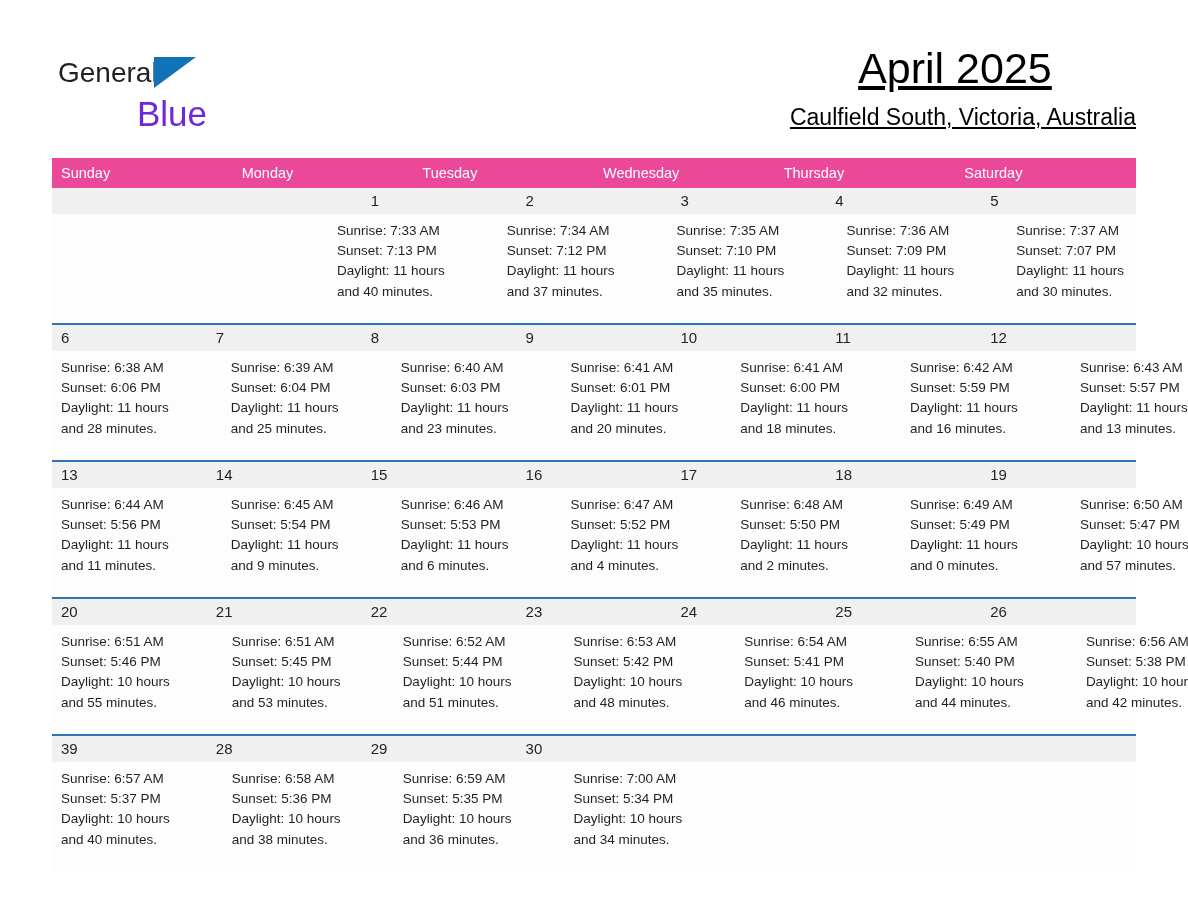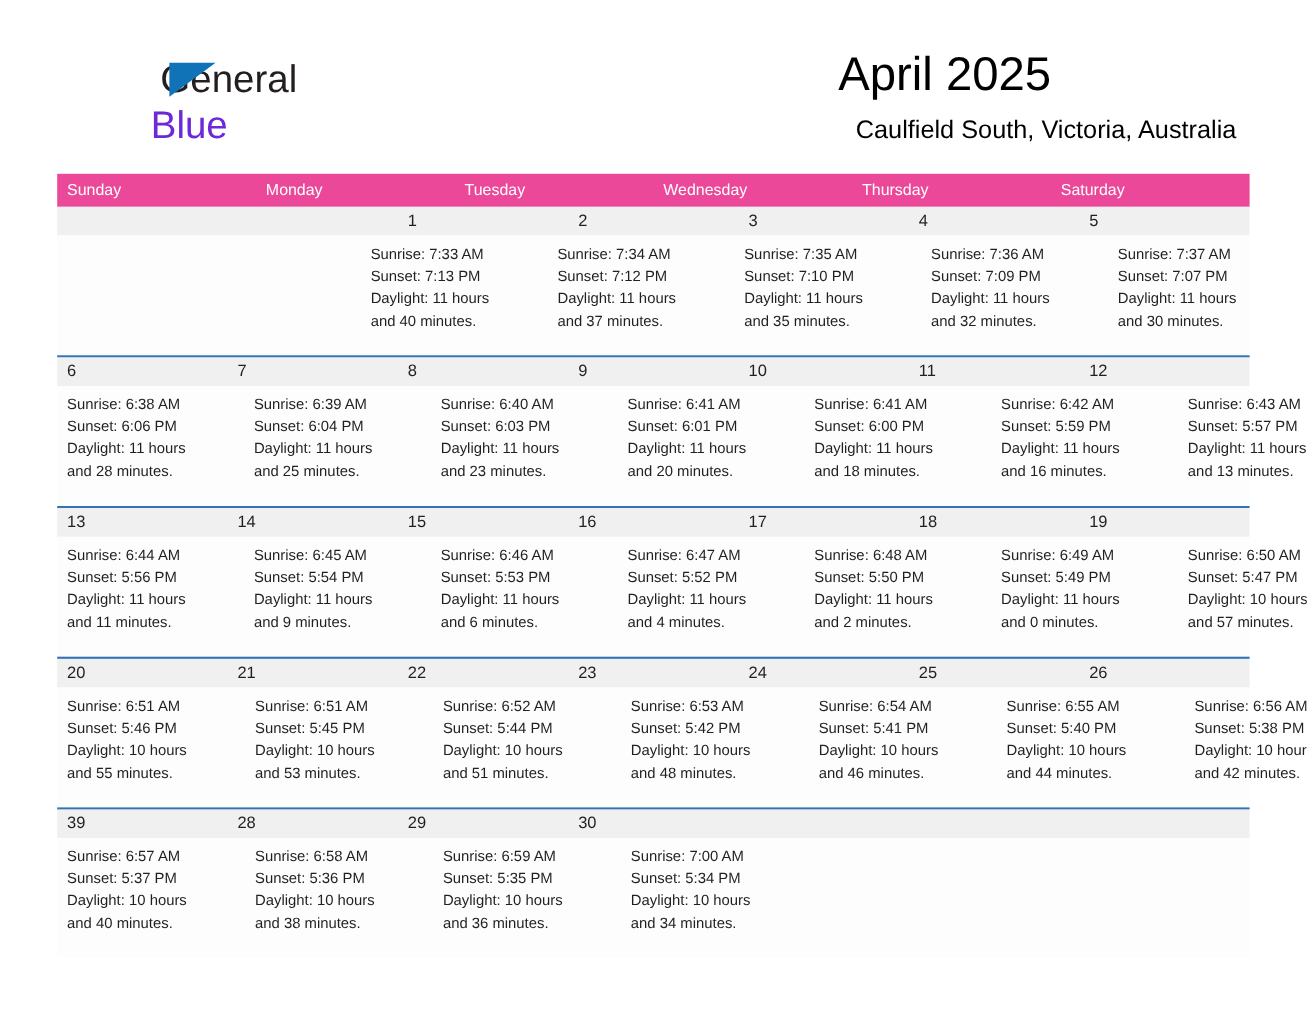--- a/index.html
+++ b/index.html
@@ -34,25 +34,24 @@
     position: absolute;
     left: 6px;
     top: 10px;
     width: 300px;
     height: 84px;
   }
   .logo-line1 {
     position: relative;
     height: 42px;
     line-height: 42px;
-    font-size: 35px;
+    font-size: 28px;
     color: #231f20;
     letter-spacing: 0px;
     white-space: nowrap;
-    text-align: center;
   }
   .logo-tri {
     position: absolute;
     left: 96px;
     top: 5px;
     width: 0;
     height: 0;
     border-left: 42px solid #1073b8;
     border-bottom: 31px solid transparent;
   }
@@ -62,23 +61,24 @@
     padding-left: 79px;
     height: 42px;
     line-height: 42px;
     font-size: 35px;
     color: #6d28d9;
     white-space: nowrap;
   }
 
   .title-block {
     position: absolute;
-    right: 12px;
+    right: 0;
     top: 0;
-    text-align: left;
+    text-align: center;
+    text-decoration: underline;
   }
   .cal-title {
     font-size: 43px;
     line-height: 52px;
     font-weight: normal;
     color: #000;
     margin: 0;
     white-space: nowrap;
   }
   .cal-subtitle {

